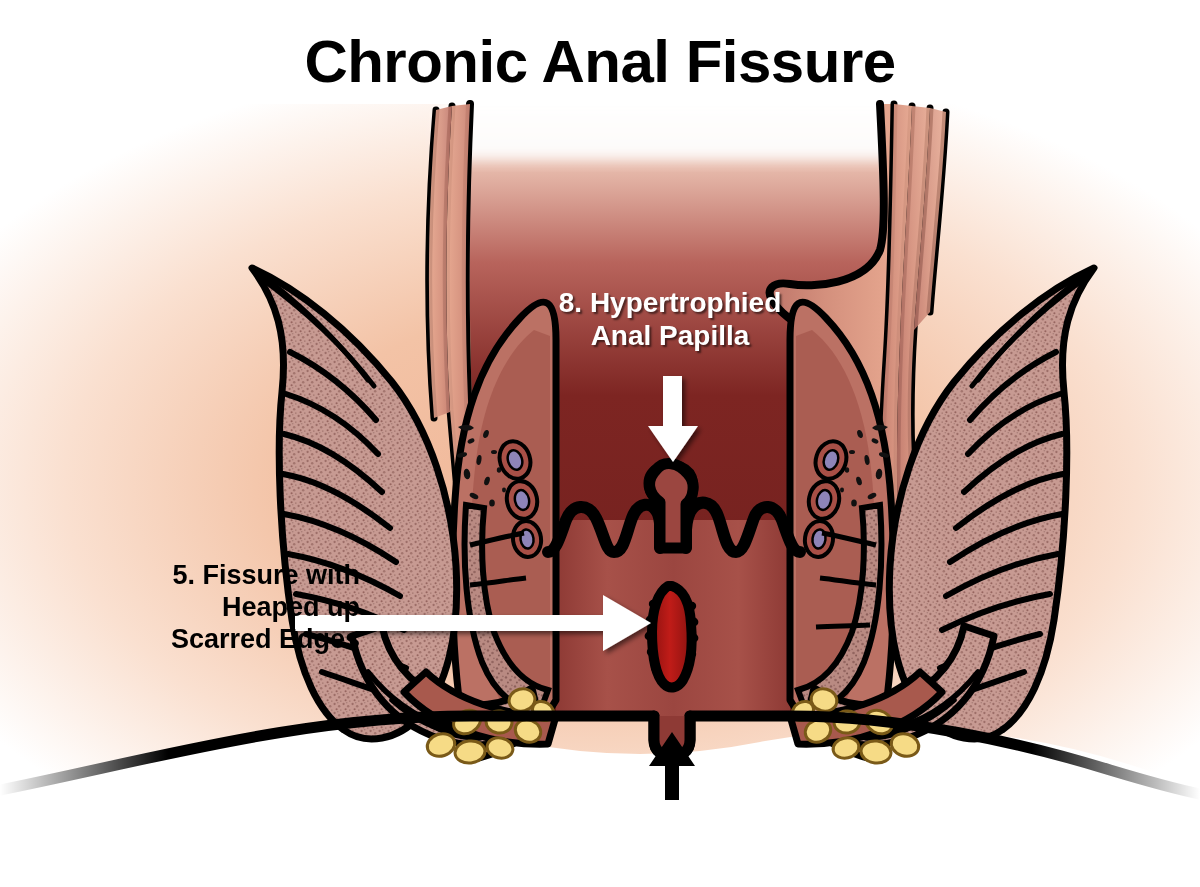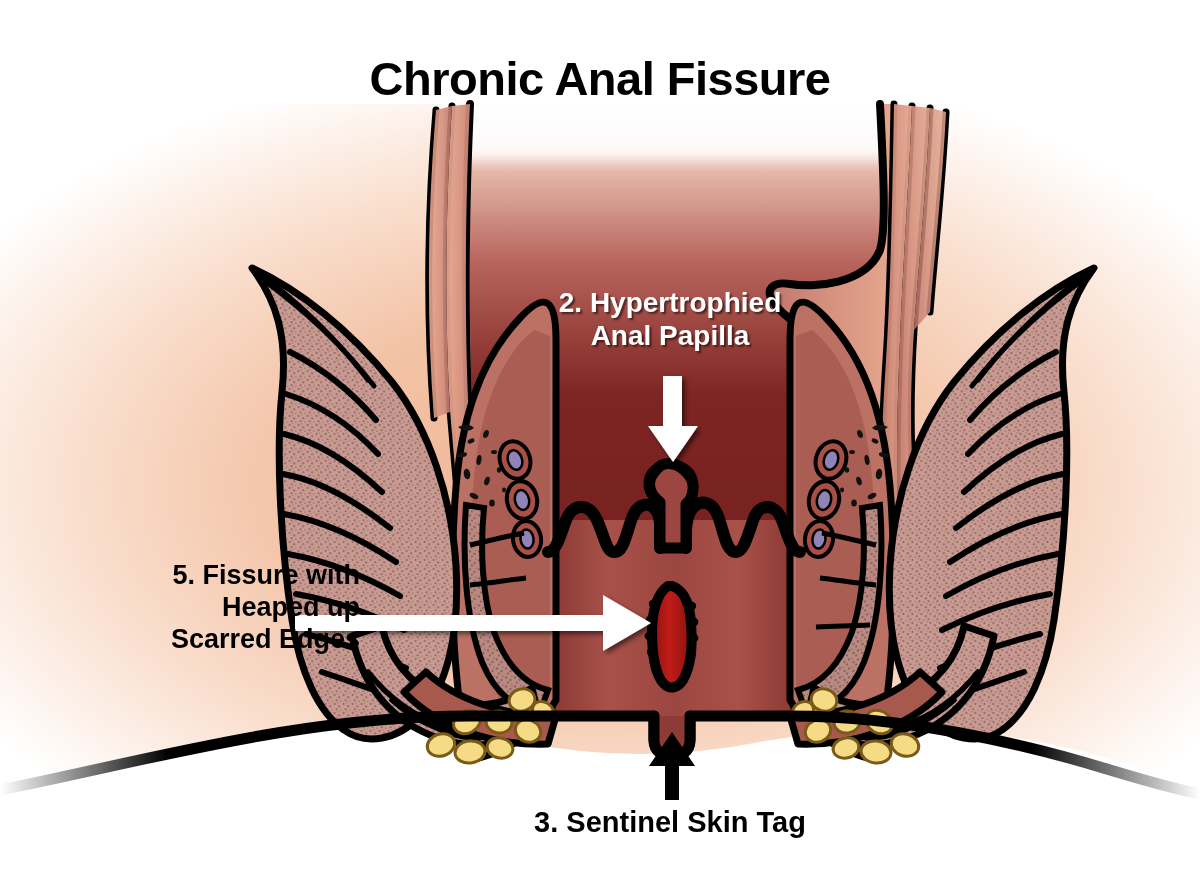--- a/index.html
+++ b/index.html
@@ -3,23 +3,22 @@
 <meta charset="utf-8">
 <style>
   html,body{margin:0;padding:0;background:#ffffff;}
   body{width:1200px;height:887px;overflow:hidden;
        font-family:"Liberation Sans","DejaVu Sans",sans-serif;}
   #stage{position:relative;width:1200px;height:887px;background:#fff;}
   #art{position:absolute;inset:0;}
   .ttl{
     position:absolute;left:0;top:30px;width:1200px;text-align:center;
     font-family:"Liberation Sans","DejaVu Sans",sans-serif;
-    font-weight:bold;font-size:47px;letter-spacing:-0.5px;color:#000;
+    font-weight:bold;font-size:60px;letter-spacing:-0.5px;color:#000;
     line-height:1.05;
-    margin-top:24px;
   }
   .lbl{
     position:absolute;font-family:"Liberation Sans","DejaVu Sans",sans-serif;
     font-weight:bold;line-height:1.18;white-space:pre-line;
   }
   #lbl1{
     left:470px;top:286px;width:400px;text-align:center;
     font-size:28px;color:#ffffff;
     text-shadow:2px 2px 2px rgba(0,0,0,.55);
   }
@@ -458,22 +457,21 @@
     <g filter="url(#sh)">
       <path d="M295,615 h308 v-20 l48,28 l-48,28 v-20 h-308 Z" fill="#ffffff"></path>
     </g>
     <g>
       <path d="M665,800 h14 v-34 h16 l-23,-34 l-23,34 h16 Z" fill="#000000"></path>
     </g>
   </svg>
 
   <div class="ttl">Chronic Anal Fissure</div>
 
-  <div class="lbl" id="lbl1">2. Hypertrophied
+  <div class="lbl" id="lbl1">8. Hypertrophied
 Anal Papilla</div>
 
   <div class="lbl" id="lbl2">5. Fissure with
 Heaped up
 Scarred Edges</div>
 
-  <div class="lbl" id="lbl3">3. Sentinel Skin Tag</div>
 
 </div>
 
 </body></html>

